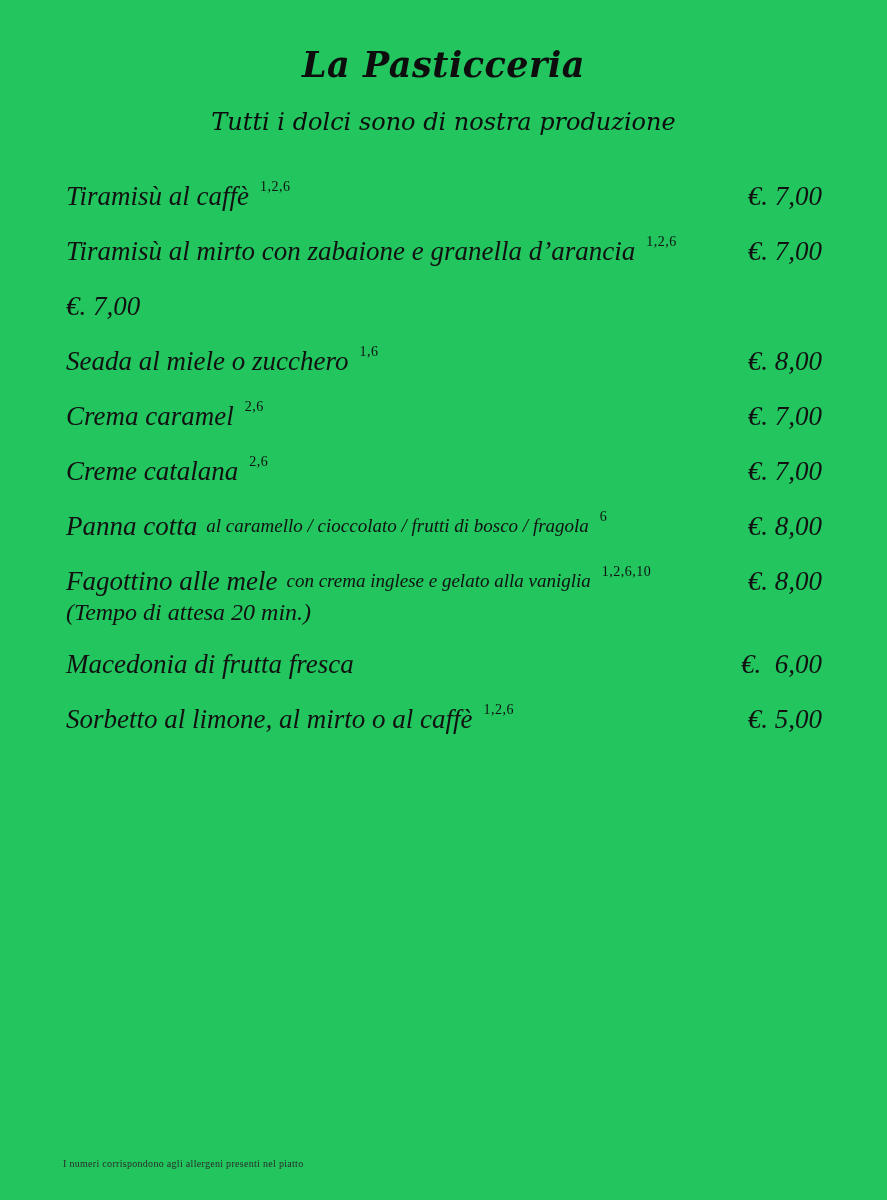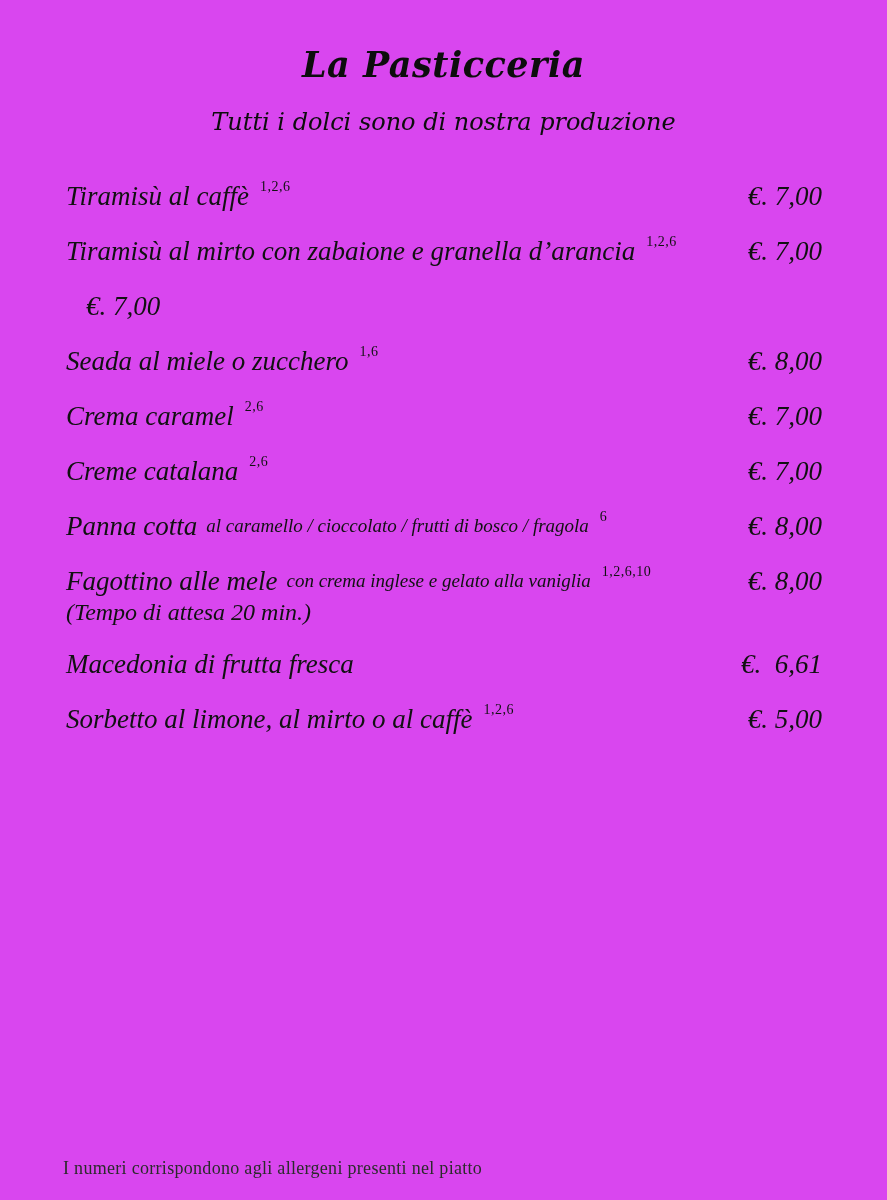--- a/index.html
+++ b/index.html
@@ -9,21 +9,21 @@
     width: 887px;
     height: 1200px;
     overflow: hidden;
     font-family: "Liberation Serif", "DejaVu Serif", serif;
     color: #111111;
   }
   .page {
     position: relative;
     width: 887px;
     height: 1200px;
-    background: #d946ef;
+    background: #22c55e;
     box-sizing: border-box;
   }
   .header {
     padding-top: 44px;
     text-align: center;
   }
   .title {
     font-family: "DejaVu Serif", serif;
     font-weight: bold;
     font-style: italic;
@@ -72,33 +72,32 @@
     font-size: 14px;
     position: relative;
     top: -9px;
     margin-left: 11px;
     letter-spacing: 0.5px;
   }
   .price {
     font-style: italic;
     font-size: 27px;
     white-space: pre;
-    margin-left: 20px;
   }
   .item-note {
     font-style: italic;
     font-size: 24px;
     margin-top: 2px;
     line-height: 1.1;
   }
   .footnote {
     position: absolute;
     left: 63px;
     top: 1158px;
-    font-size: 18px;
+    font-size: 10px;
     font-style: normal;
     color: #2b2b2b;
     letter-spacing: 0.3px;
   }
 </style>
 </head>
 <body>
 
 <div class="page">
 
@@ -187,21 +186,21 @@
       </div>
       <div class="item-note">(Tempo di attesa 20 min.)</div>
     </div>
 
     <div class="row">
       <div class="row-main">
         <span class="name-part">
           <span class="item-name">Macedonia di frutta fresca</span>
 
         </span>
-        <span class="price">€.  6,61</span>
+        <span class="price">€.  6,00</span>
       </div>
     </div>
 
     <div class="row">
       <div class="row-main">
         <span class="name-part">
           <span class="item-name">Sorbetto al limone, al mirto o al caffè</span>
           <span class="allergens">1,2,6</span>
         </span>
         <span class="price">€. 5,00</span>

